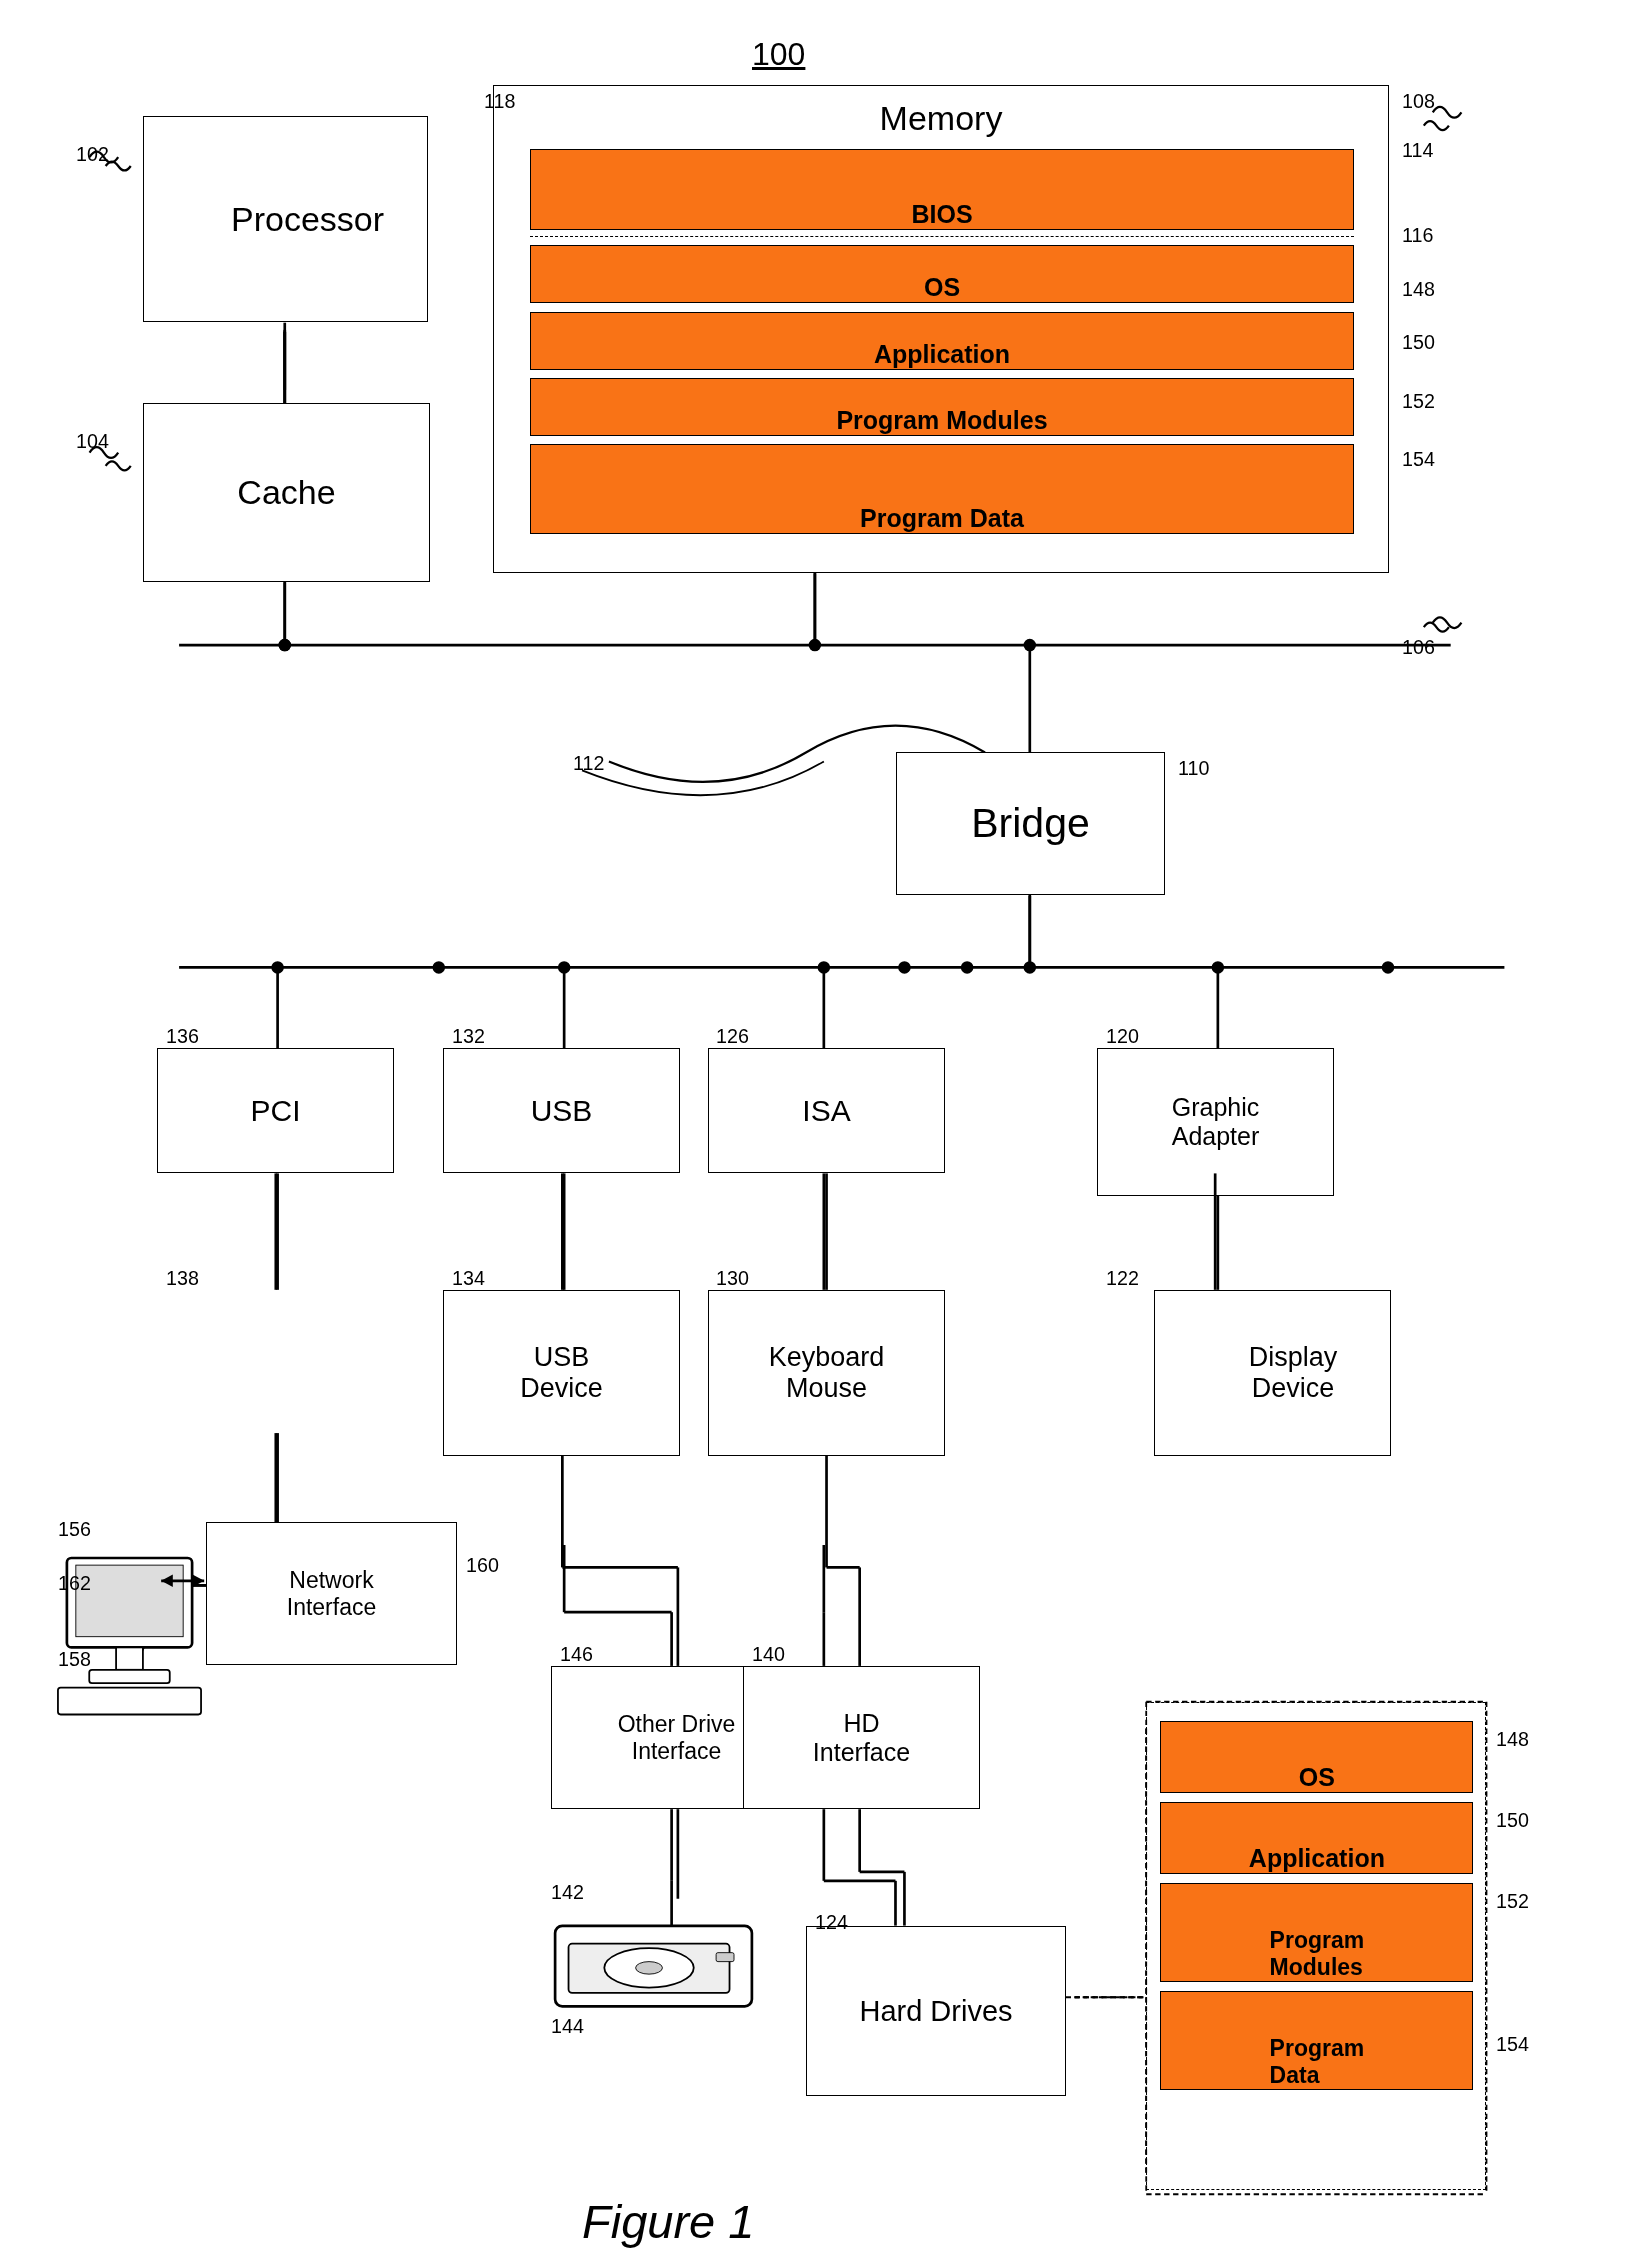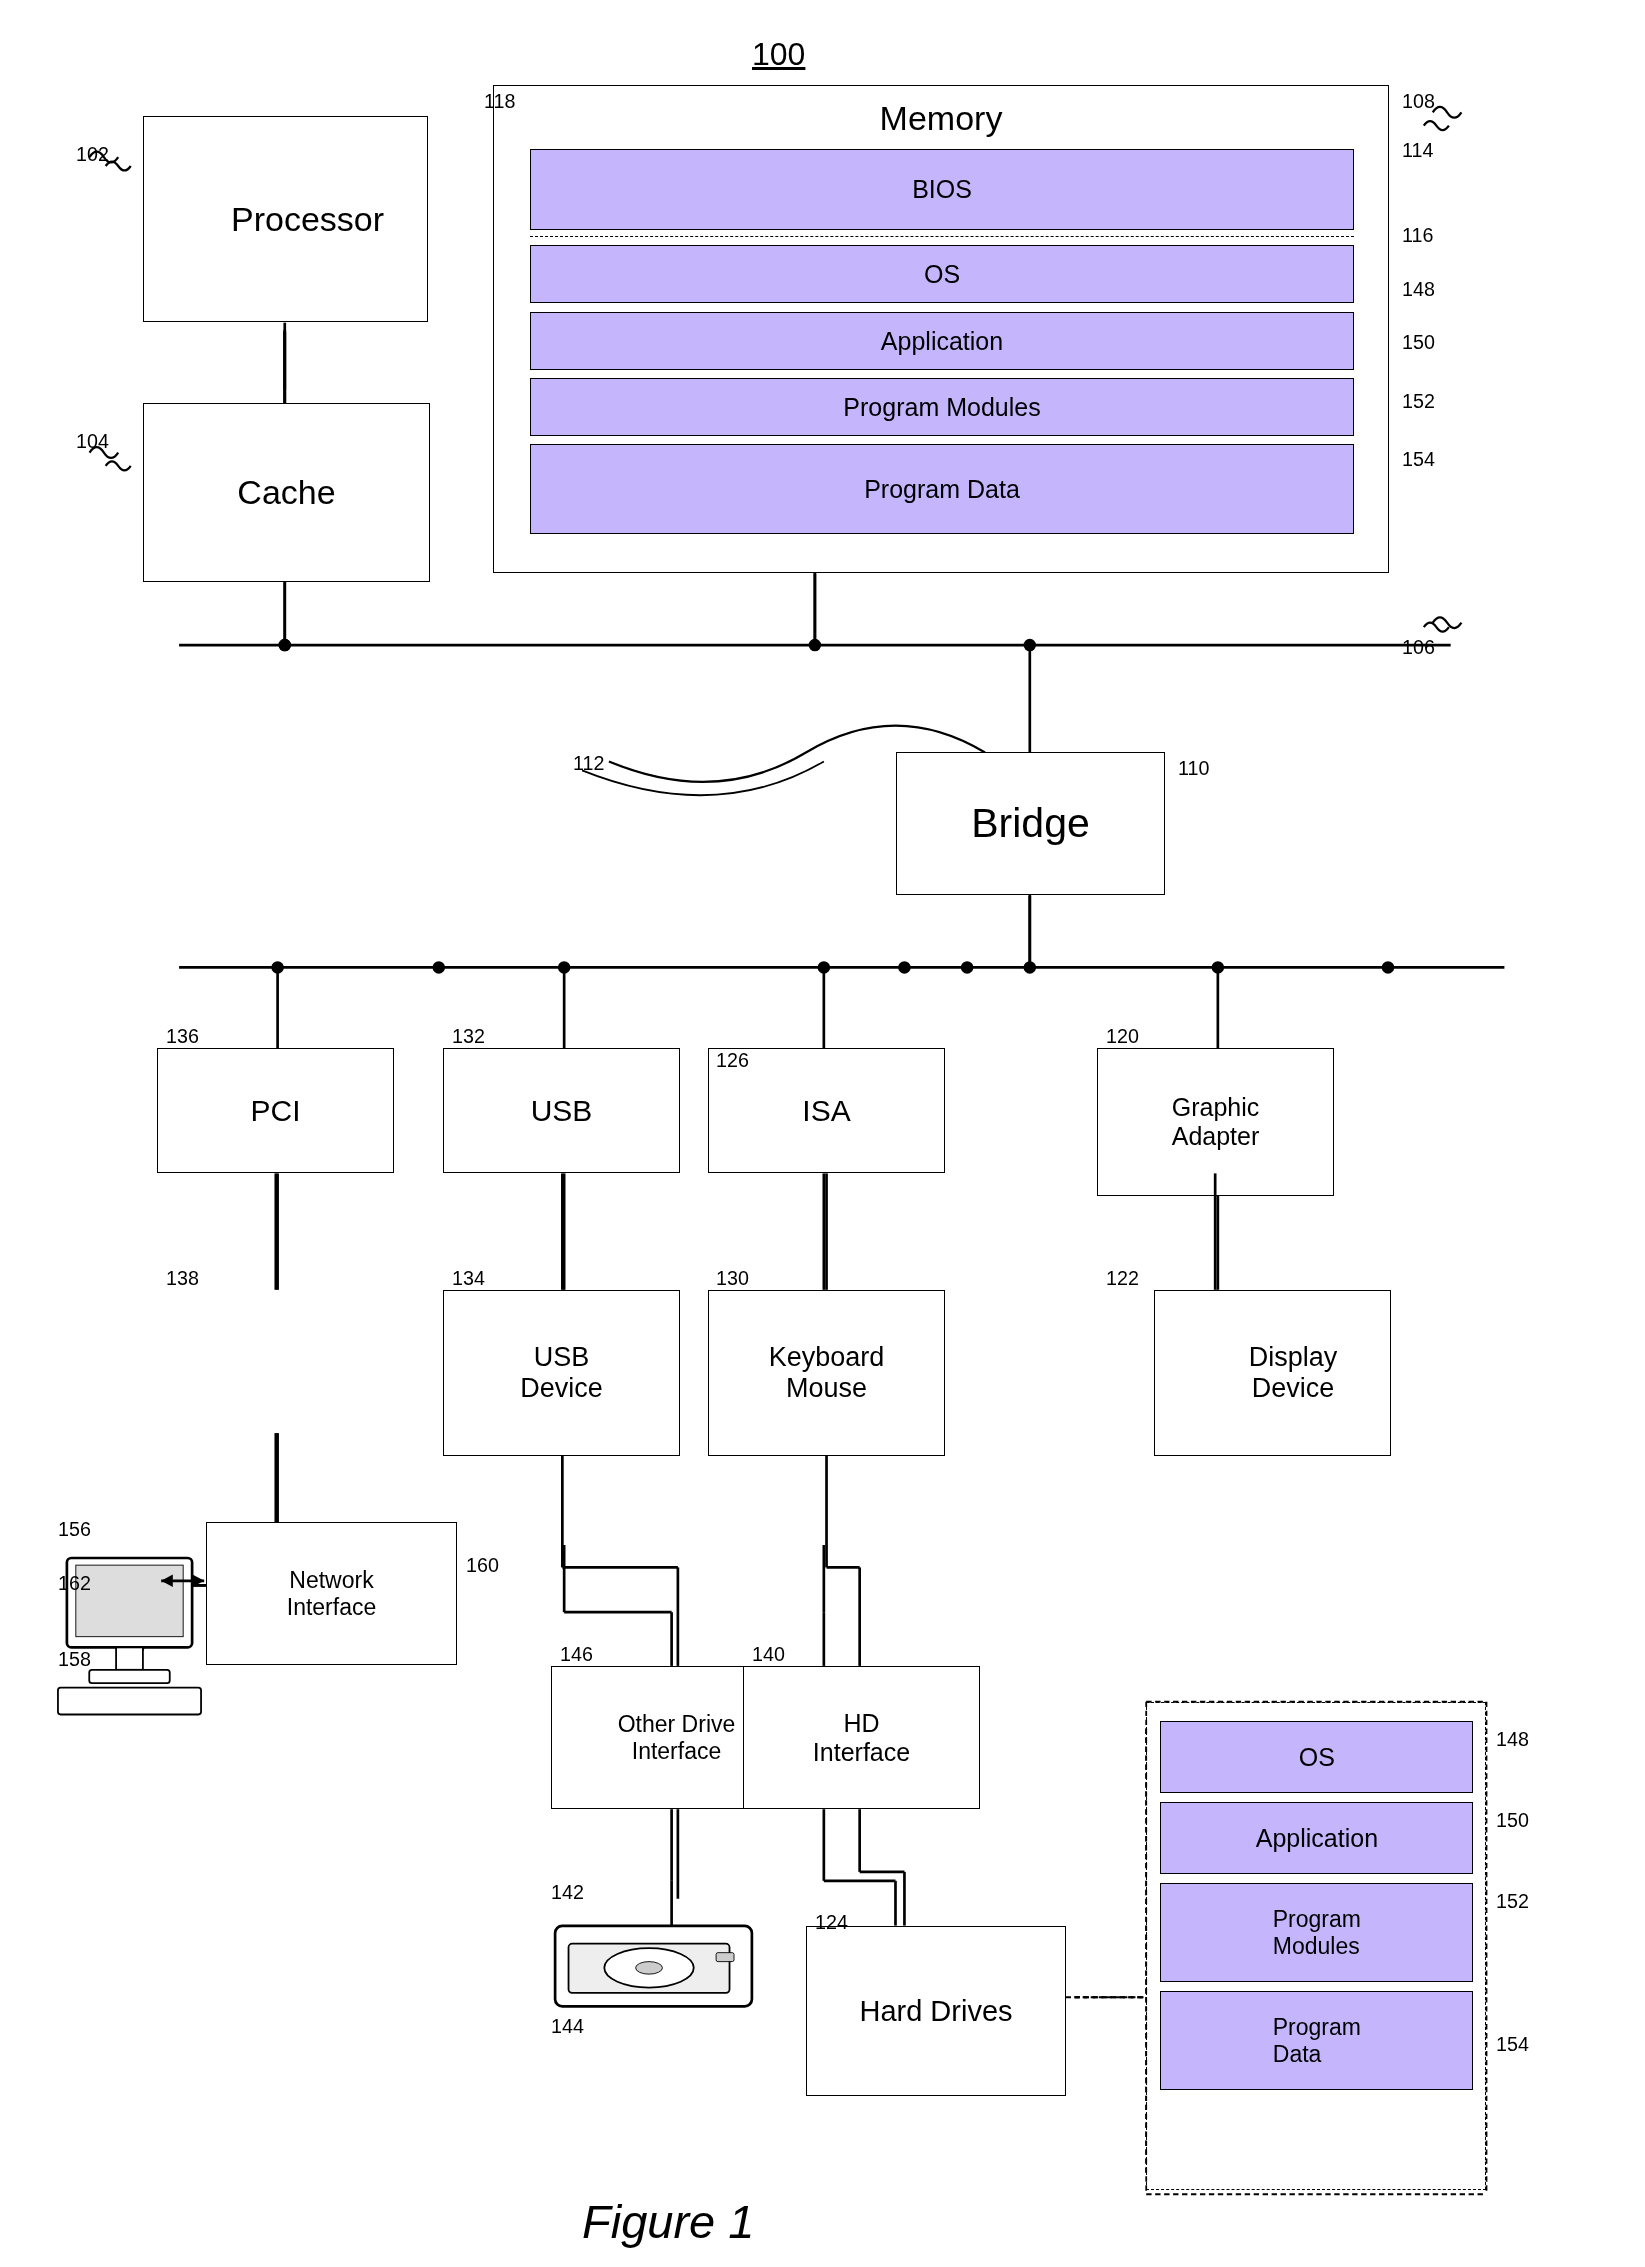--- a/index.html
+++ b/index.html
@@ -54,25 +54,26 @@
       font-style: italic;
     }
     .memory-outer {
       position: absolute;
       border: 1.8px solid black;
       background: white;
     }
     .memory-inner {
       position: absolute;
       border: 1.8px solid black;
-      background: #c4b5fd;
+      background: #f97316;
       display: flex;
-      align-items: center;
+      align-items: flex-end;
       justify-content: center;
       font-size: 25px;
+      font-weight: bold;
     }
     .dashed-box {
       position: absolute;
       border: 1.8px dashed black;
       background: white;
     }
   </style>
 </head>
 <body>
 
@@ -238,21 +239,21 @@
   <div class="label-sm" style="left:452px; top:1025px;">132</div>
 
   <div class="box" style="left:443px; top:1290px; width:237px; height:166px; font-size:27px;">
     <span>USB<br>Device</span>
   </div>
   <div class="label-sm" style="left:452px; top:1267px;">134</div>
 
   <div class="box" style="left:708px; top:1048px; width:237px; height:125px; font-size:30px;">
     <span>ISA</span>
   </div>
-  <div class="label-sm" style="left:716px; top:1025px;margin-top:24px;">126</div>
+  <div class="label-sm" style="left:716px; top:1025px;">126</div>
 
   <div class="box" style="left:708px; top:1290px; width:237px; height:166px; font-size:27px;">
     <span>Keyboard<br>Mouse</span>
   </div>
   <div class="label-sm" style="left:716px; top:1267px;">130</div>
 
   <div class="box" style="left:1097px; top:1048px; width:237px; height:148px; font-size:25px;">
     <span>Graphic<br>Adapter</span>
   </div>
   <div class="label-sm" style="left:1106px; top:1025px;">120</div>

